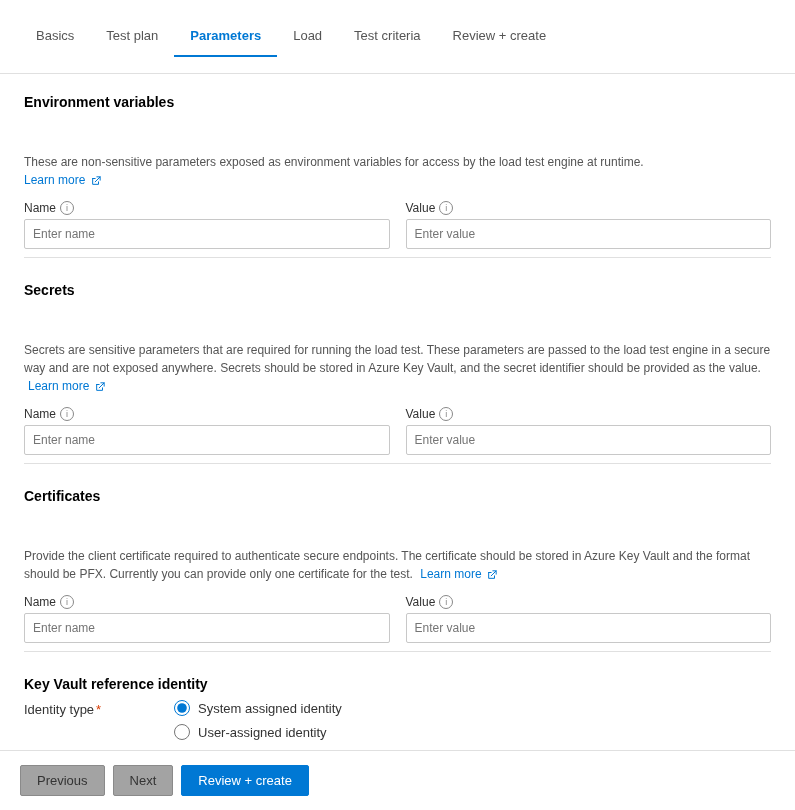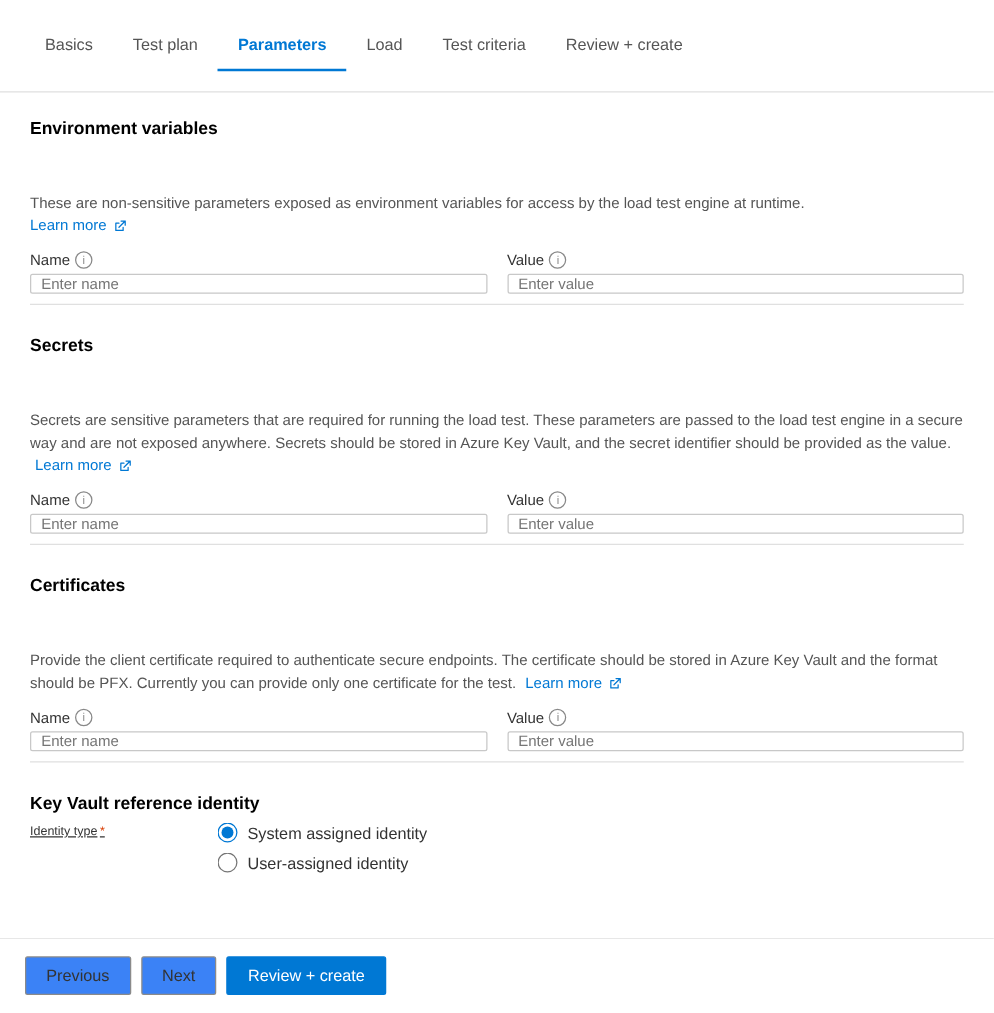--- a/index.html
+++ b/index.html
@@ -110,21 +110,21 @@
     }
 
     .form-input {
       width: 100%;
       padding: 5px 8px;
       border: 1px solid #c8c8c8;
       border-radius: 2px;
       font-size: 12px;
       color: #888;
       outline: none;
-      height: 16px;
+      height: 30px;
     }
 
     .section-divider {
       border: none;
       border-top: 1px solid #e0e0e0;
       margin: 0 0 16px 0;
     }
 
     
     .identity-section {
@@ -132,25 +132,24 @@
     }
 
     .identity-row {
       display: flex;
       align-items: flex-start;
       gap: 20px;
       margin-top: 8px;
     }
 
     .identity-label {
-      font-size: 10px;
+      font-size: 13px;
       color: #333;
       min-width: 130px;
       padding-top: 2px;
-      text-decoration: underline;
     }
 
     .required-star {
       color: #d83b01;
       margin-left: 2px;
     }
 
     .radio-group {
       display: flex;
       flex-direction: column;
@@ -192,21 +191,21 @@
 
     .btn {
       padding: 7px 16px;
       font-size: 13px;
       border-radius: 2px;
       cursor: pointer;
       font-family: 'Segoe UI', Arial, sans-serif;
     }
 
     .btn-outline {
-      background: #3b82f6;
+      background: #a3a3a3;
       border: 1px solid #8a8a8a;
       color: #333;
     }
 
     .btn-primary {
       background: #0078d4;
       border: 1px solid #0078d4;
       color: #fff;
     }
   </style>

